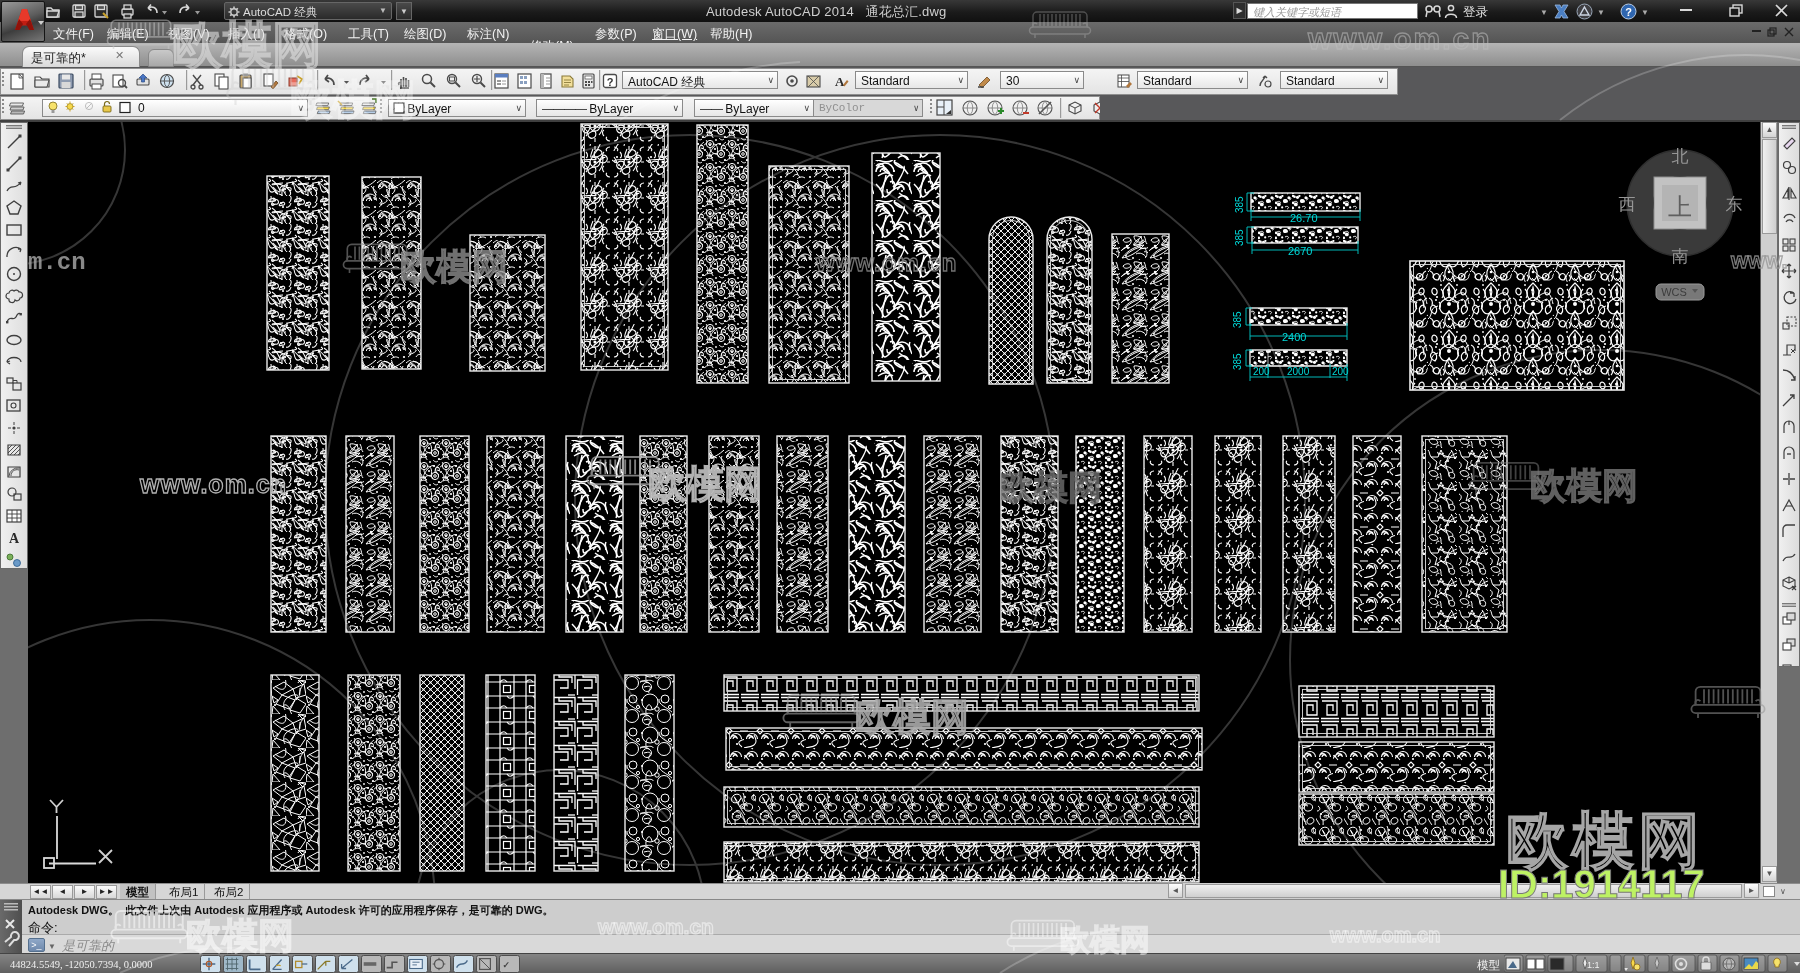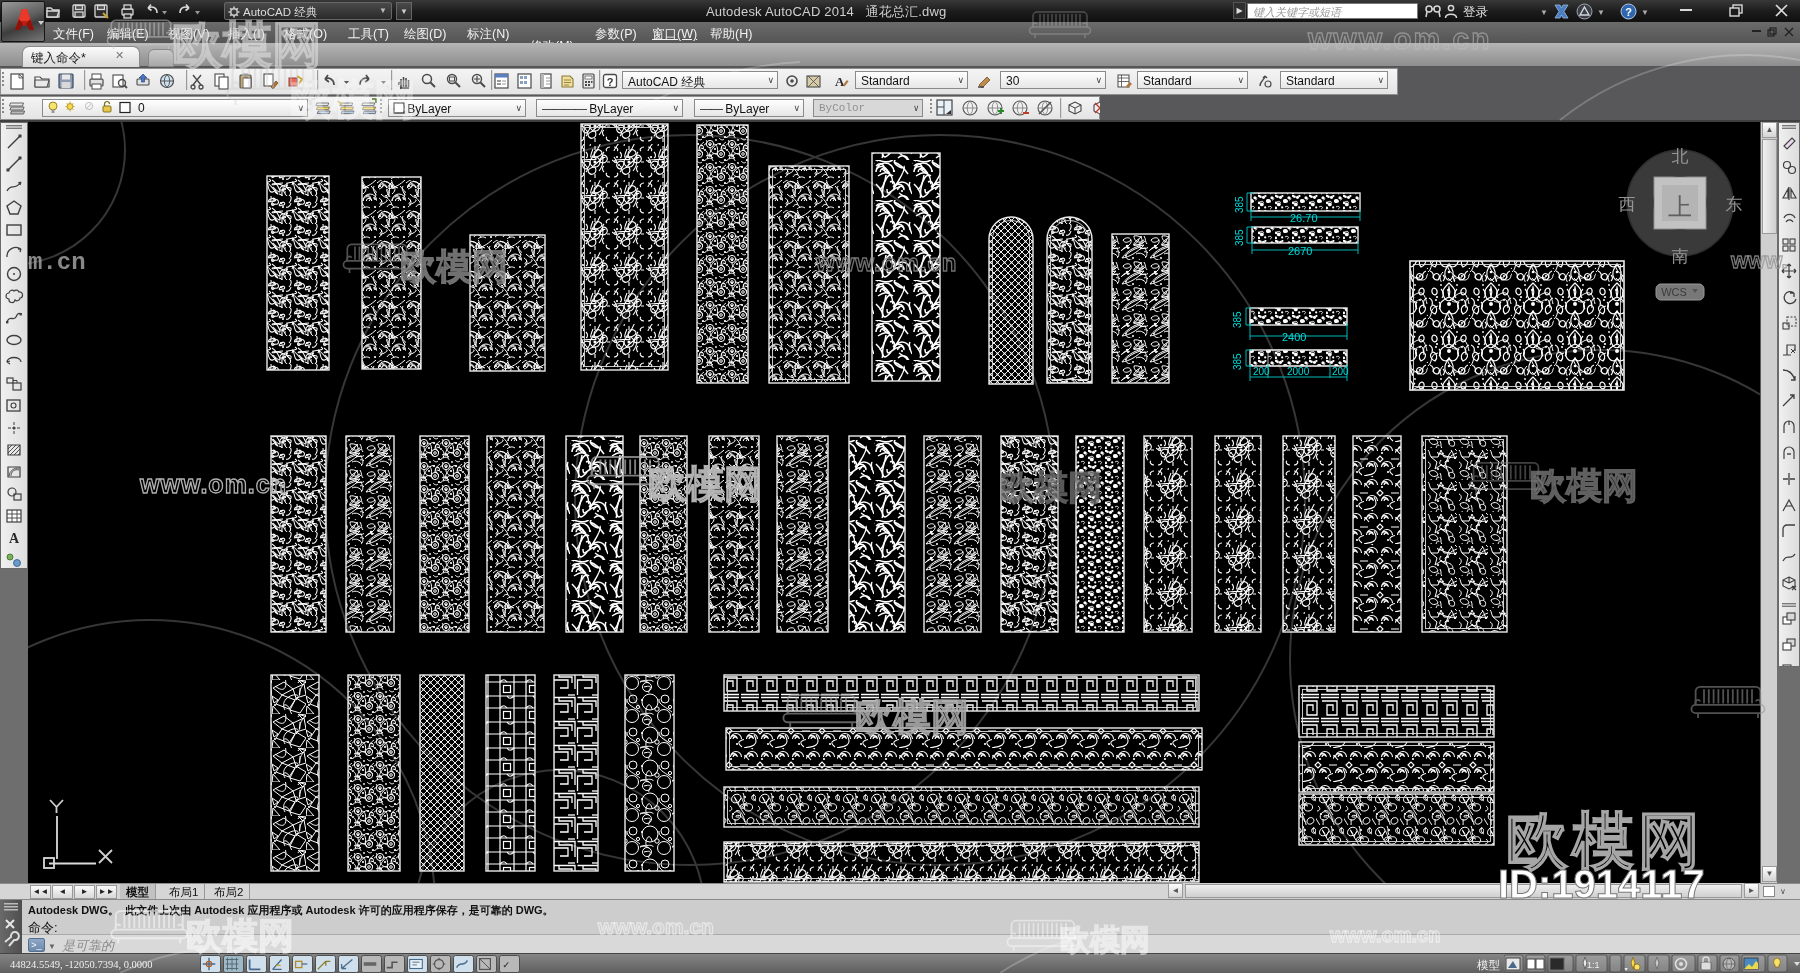--- a/index.html
+++ b/index.html
@@ -197,21 +197,21 @@
           <rect x="3" y="1" width="6" height="6"></rect>
           <rect x="1" y="3" width="6" height="6"></rect>
         </g>
       </svg>
     <svg class="abs" style="left:1784px;top:5px;" width="10" height="10" viewBox="0 0 10 10">
         <path d="M1,1 L9,9 M9,1 L1,9" stroke="#222" stroke-width="1.4"></path>
       </svg>
   </div>
 
   <div id="tabrow">
-    <div id="ftab">键入命令*</div>
+    <div id="ftab">是可靠的*</div>
     <div id="ftabx">✕</div>
     <div id="newtab"></div>
   </div>
 
   <div id="tbrow1">
     <div class="strip"></div>
     <svg id="tb1icons" class="abs" style="left:0;top:1px;" width="1398" height="27" viewBox="0 0 1398 27">
         <g transform="translate(0,0)">
           <g fill="#8a8a8a">
             <rect x="2" y="4" width="2" height="2"></rect>
@@ -379,21 +379,21 @@
           <path d="M1,5 h11 M1,8.5 h11 M4.5,2 v12" stroke="#4a4a4a" stroke-width="0.8"></path>
           <path d="M9,13 l4,-4 l2,2 l-4,4 z" fill="#b0763c"></path>
         </g>
 <g transform="translate(1257,5)">
           <path d="M3,13 C3,7 8,7 8,3 M8,3 l-2,2 M8,3 l2,2" fill="none" stroke="#4a4a4a" stroke-width="1.4"></path>
           <circle cx="11" cy="11" r="3" fill="none" stroke="#4a4a4a" stroke-width="1.2"></circle>
         </g>
       </svg>
     <div class="combo" style="left:622px;top:4px;width:156px;">AutoCAD 经典<span class="car">∨</span></div>
     <div class="combo" style="left:855px;top:4px;width:113px;">Standard<span class="car">∨</span></div>
-    <div class="combo" style="left:1000px;top:4px;width:106px;">30<span class="car">∨</span></div>
+    <div class="combo" style="left:1000px;top:4px;width:84px;">30<span class="car">∨</span></div>
     <div class="combo" style="left:1137px;top:4px;width:111px;">Standard<span class="car">∨</span></div>
     <div class="combo" style="left:1280px;top:4px;width:108px;">Standard<span class="car">∨</span></div>
   </div>
 
   <div id="tbrow2">
     <div class="strip"></div>
     <svg id="tb2icons" class="abs" style="left:0;top:0;z-index:5;" width="1100" height="24" viewBox="0 0 1100 24">
         <g transform="translate(0,0)">
           <g fill="#8a8a8a">
             <rect x="2" y="3" width="2" height="2"></rect>
@@ -495,21 +495,21 @@
         </g>
 <g transform="translate(1091,3)">
           <path d="M3,6 L9,3 L15,6 L15,12 L9,15 L3,12 Z" fill="#f0f0f0" stroke="#444" stroke-width="1.1"></path>
           <path d="M4,4 l10,10 M14,4 L4,14" stroke="#c23a2a" stroke-width="1.4"></path>
         </g>
 <rect x="1060" y="2" width="1.2" height="20" fill="#9a9a9a"></rect>
       </svg>
     <div class="combo" style="left:42px;top:3px;width:266px;"><span style="visibility:hidden">x</span><span class="car">∨</span></div>
     <div class="combo" style="left:388px;top:3px;width:138px;">&nbsp;&nbsp;&nbsp;&nbsp;ByLayer<span class="car">∨</span></div>
     <div class="combo" style="left:536px;top:3px;width:147px;"><span style="letter-spacing:-1px;color:#333">————</span> ByLayer<span class="car">∨</span></div>
-    <div class="combo" style="left:694px;top:3px;width:110px;"><span style="letter-spacing:-1px;color:#333">——</span> ByLayer<span class="car">∨</span></div>
+    <div class="combo" style="left:694px;top:3px;width:120px;"><span style="letter-spacing:-1px;color:#333">——</span> ByLayer<span class="car">∨</span></div>
     <div class="combo" style="left:813px;top:3px;width:110px;background:#d8d8d8;color:#909090;font-family:'Liberation Mono',monospace;font-size:11px;">ByColor<span class="car">∨</span></div>
   </div>
 
   <div id="canvas">
     <svg id="cv" width="1732" height="761" viewBox="28 122 1732 761">
         <defs>
 <pattern id="pFloral" width="26" height="28" patternUnits="userSpaceOnUse">
             <g fill="none" stroke="#fff" stroke-width="1.05">
               <path d="M12,16 C12,18 17,15 23,15"></path>
               <path d="M16,22 C6,31 9,8 6,17"></path>
@@ -1462,19 +1462,19 @@
   <div class="wm" style="left:28px;top:249px;font-size:24px;color:rgba(160,160,160,0.85);font-family:'Liberation Mono',monospace;">m.cn</div>
   <div class="wm wmh" style="left:400px;top:243px;font-size:36px;-webkit-text-stroke-color:rgba(140,140,140,0.8);">欧模网</div>
   <div class="wm wmh" style="left:816px;top:249px;font-size:24px;letter-spacing:1px;-webkit-text-stroke-color:rgba(140,140,140,0.8);">www.om.cn</div>
   <div class="wm wmh" style="left:1731px;top:248px;font-size:22px;font-weight:bold;-webkit-text-stroke-color:rgba(150,150,150,0.8);">www.</div>
   <div class="wm wmh" style="left:140px;top:470px;font-size:25px;letter-spacing:1px;-webkit-text-stroke-color:rgba(185,185,185,0.95);">www.om.cn</div>
   <div class="wm wmh" style="left:648px;top:459px;font-size:38px;-webkit-text-stroke-color:rgba(185,185,185,0.95);">欧模网</div>
   <div class="wm wmh" style="left:1000px;top:465px;font-size:34px;-webkit-text-stroke-color:rgba(110,110,110,0.8);">欧模网</div>
   <div class="wm wmh" style="left:1530px;top:462px;font-size:36px;-webkit-text-stroke-color:rgba(120,120,120,0.8);">欧模网</div>
   <div class="wm wmh" style="left:855px;top:692px;font-size:38px;-webkit-text-stroke-color:rgba(170,170,170,0.9);">欧模网</div>
   <div class="wm wmh" style="left:1506px;top:799px;font-size:62px;letter-spacing:4px;-webkit-text-stroke-color:rgba(175,175,175,0.95);">欧模网</div>
-  <div class="wm" style="left:1498px;top:862px;font-size:40px;color:#ffffff;-webkit-text-stroke:1px #787878;">ID:1914117</div>
+  <div class="wm" style="left:1498px;top:862px;font-size:40px;color:#bef264;-webkit-text-stroke:1px #787878;">ID:1914117</div>
   <div class="wm wmh" style="left:186px;top:912px;font-size:36px;-webkit-text-stroke-color:rgba(255,255,255,0.55);">欧模网</div>
   <div class="wm wmh" style="left:598px;top:915px;font-size:21px;-webkit-text-stroke-color:rgba(255,255,255,0.5);">www.om.cn</div>
   <div class="wm wmh" style="left:1060px;top:920px;font-size:30px;-webkit-text-stroke-color:rgba(255,255,255,0.5);">欧模网</div>
   <div class="wm wmh" style="left:1330px;top:924px;font-size:20px;-webkit-text-stroke-color:rgba(255,255,255,0.5);">www.om.cn</div>
 
 </div>
 
 </body></html>

